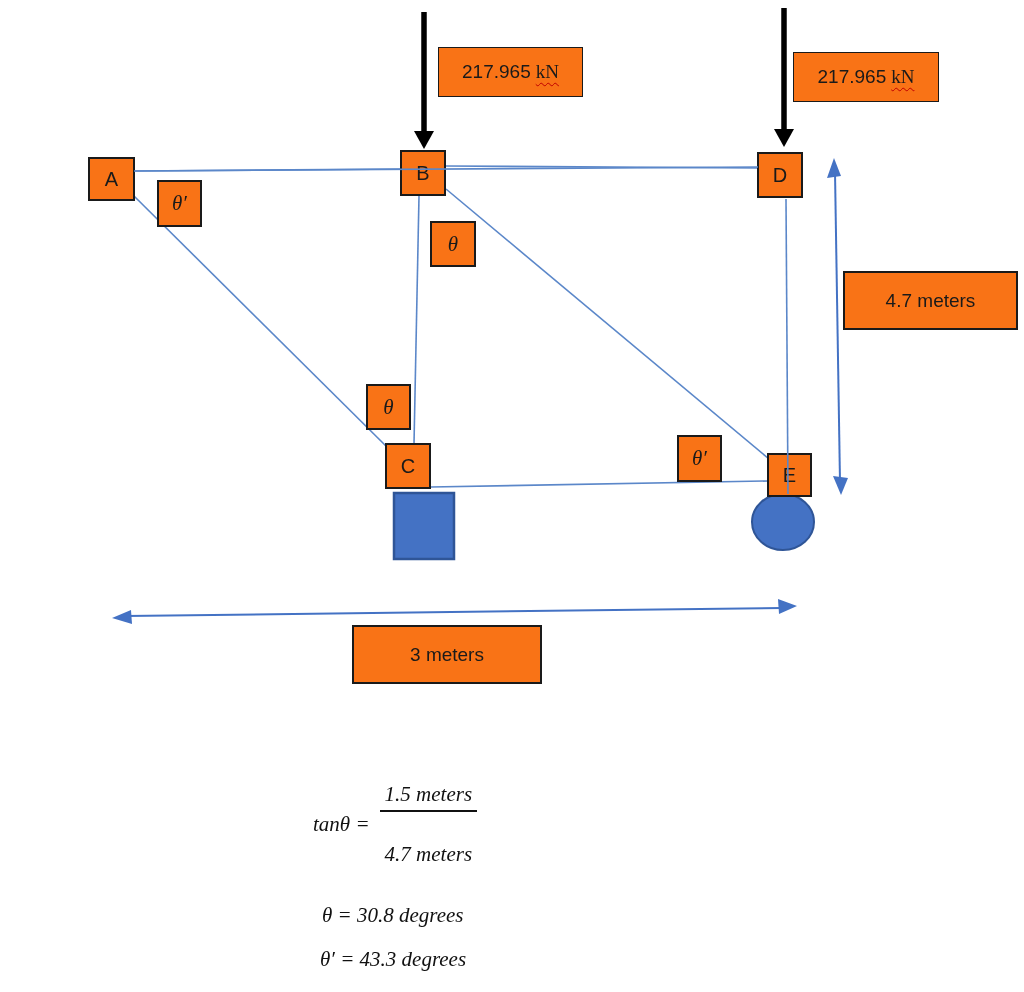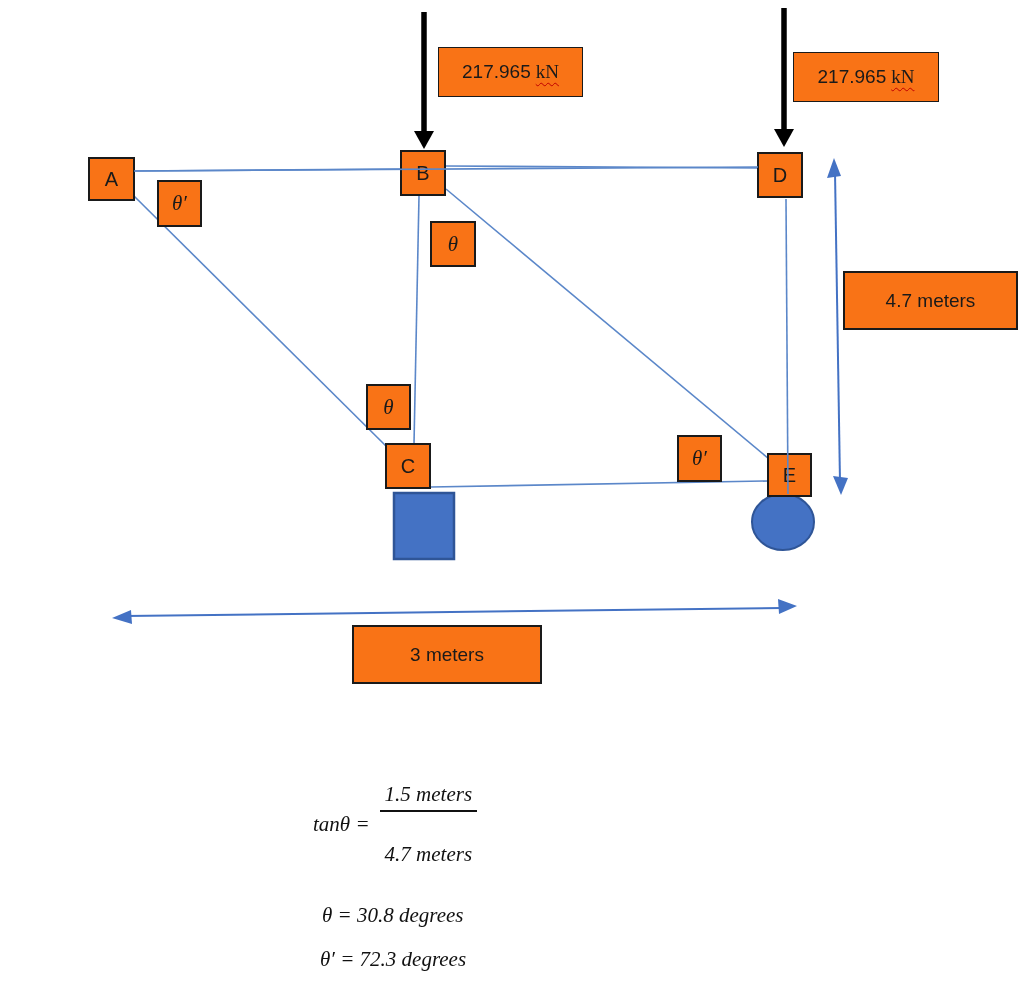--- a/index.html
+++ b/index.html
@@ -138,15 +138,15 @@
   </svg>
 
   <div class="equation eq-frac-row" style="left:313px;top:782px;">
     <span>tanθ =</span>
     <span class="fraction">
       <span class="num">1.5 meters</span>
       <span class="den">4.7 meters</span>
     </span>
   </div>
   <div class="equation" style="left:322px;top:903px;">θ = 30.8 degrees</div>
-  <div class="equation" style="left:320px;top:947px;">θ′ = 72.3 degrees</div>
+  <div class="equation" style="left:320px;top:947px;">θ′ = 43.3 degrees</div>
 
 </div>
 
 </body></html>

